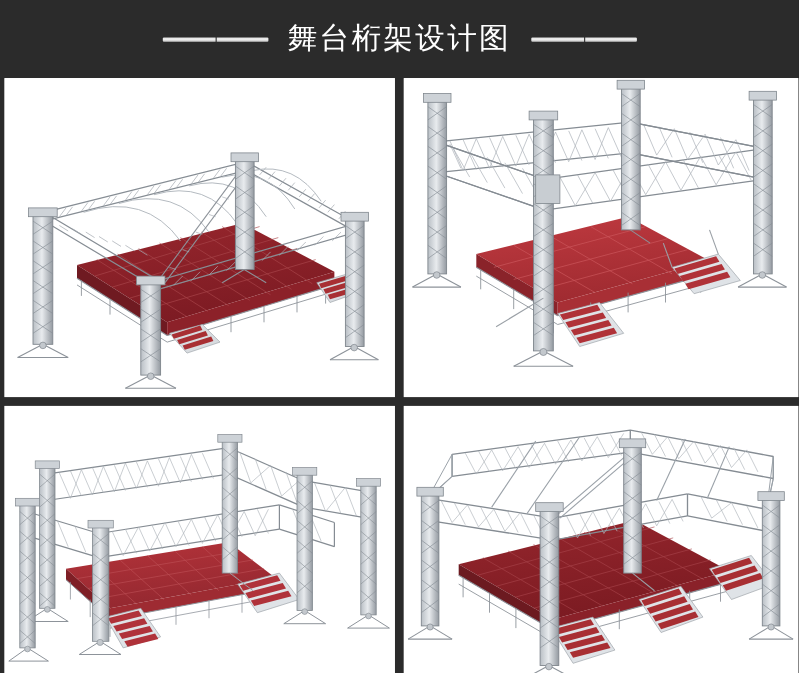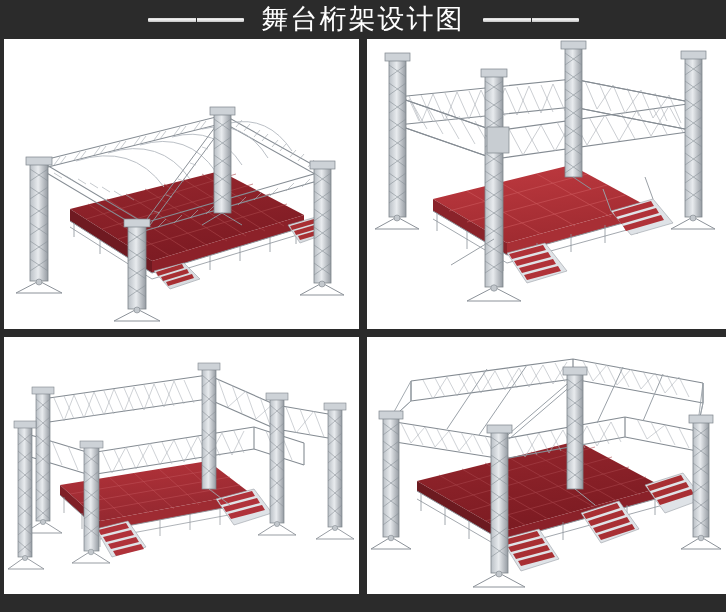--- a/index.html
+++ b/index.html
@@ -16,21 +16,21 @@
   .page {
     position: relative;
     width: 726px;
     height: 612px;
     background: #2b2b2b;
     box-sizing: border-box;
   }
 
   
   .header {
-    height: 39px;
+    height: 71px;
     display: flex;
     align-items: center;
     justify-content: center;
     gap: 18px;
     background: #2b2b2b;
   }
   .rule {
     width: 96px;
     height: 4px;
     background: linear-gradient(#d8d8d8, #f2f2f2 40%, #c2c2c2);

